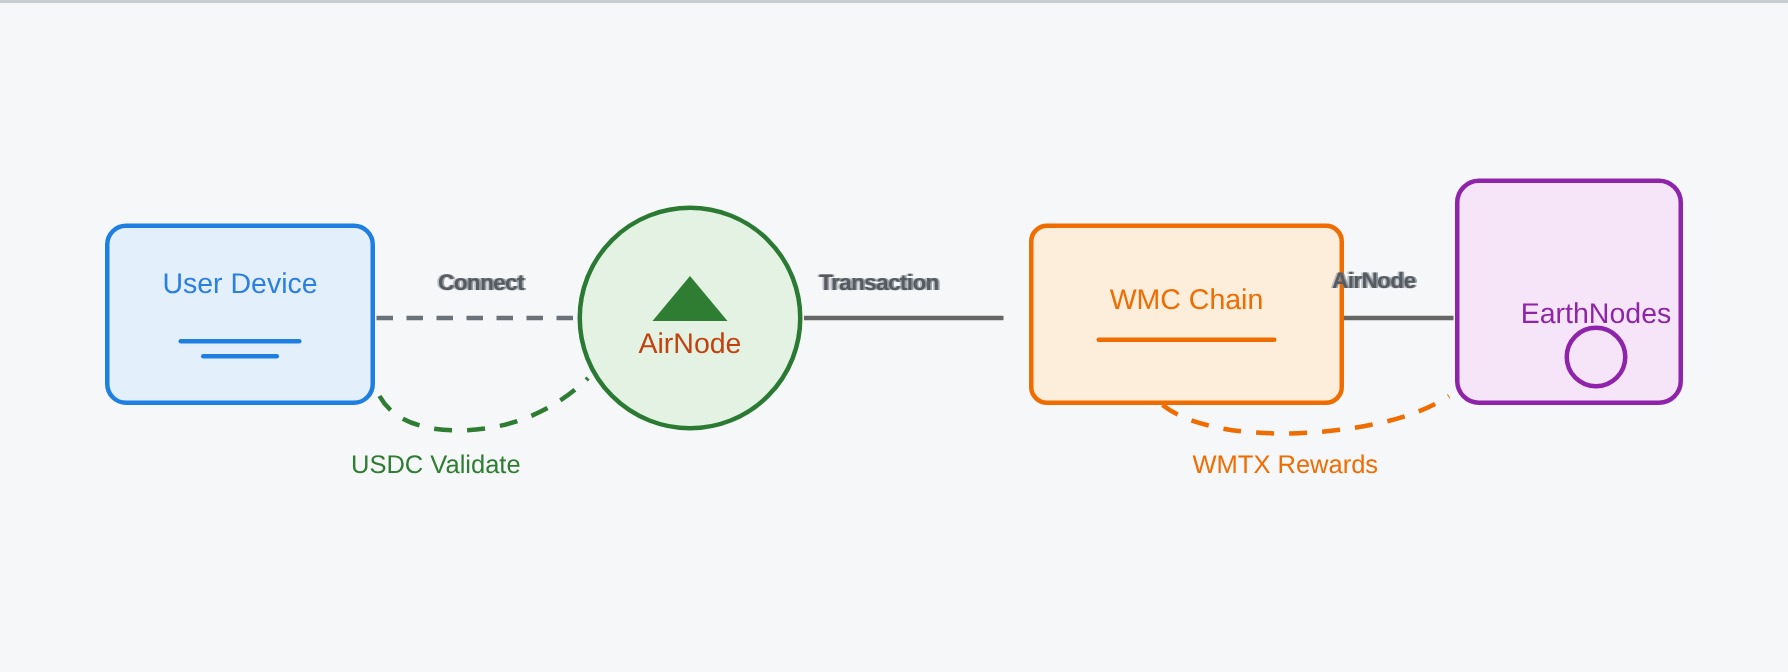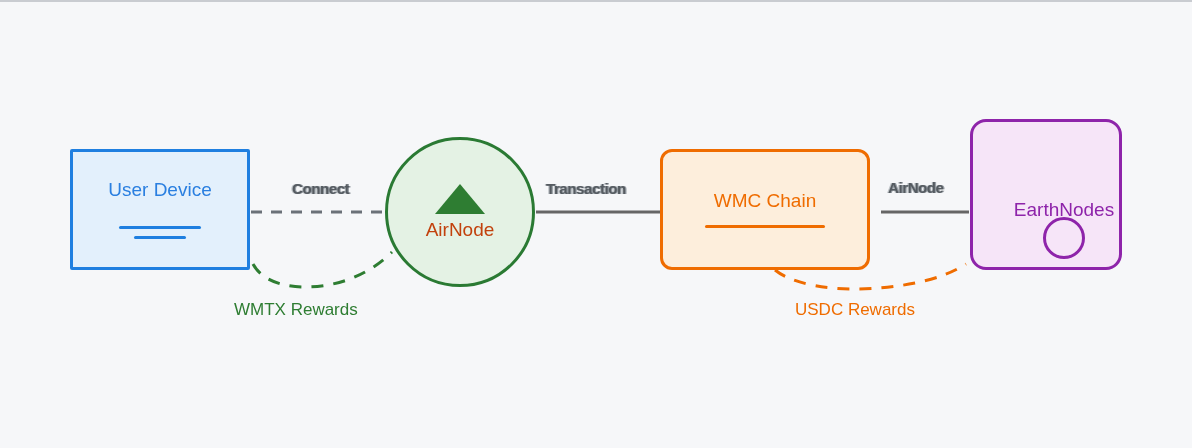--- a/index.html
+++ b/index.html
@@ -42,21 +42,21 @@
     text-align: center;
   }
 
   
   #node-user-device {
     left: 70px;
     top: 147px;
     width: 180px;
     height: 121px;
     border: 3px solid #1f7fe0;
-    border-radius: 2px;
+    border-radius: 14px;
     background: #e3f0fc;
     gap: 13px;
   }
   #node-user-device .node-label { color: #2a7fe0; }
   .device-bars { margin-top: 12px; display:flex; flex-direction:column; align-items:center; gap:7px;}
   .device-bars i { display:block; background:#1f7fe0; height:3px; border-radius:2px; }
   .device-bars i.bar-long  { width: 82px; }
   .device-bars i.bar-short { width: 52px; }
 
   
@@ -73,21 +73,21 @@
   .tri-icon {
     width: 0; height: 0;
     border-left: 25px solid transparent;
     border-right: 25px solid transparent;
     border-bottom: 30px solid #2e7d32;
     margin-bottom: 6px;
   }
 
   
   #node-wmc-chain {
-    left: 660px;
+    left: 686px;
     top: 147px;
     width: 210px;
     height: 121px;
     border: 3px solid #ef6c00;
     border-radius: 12px;
     background: #fdeedc;
   }
   #node-wmc-chain .node-label { color: #ef6c00; }
   .chain-bar {
     margin-top: 14px;
@@ -183,17 +183,17 @@
     <div class="node-label">EarthNodes</div>
     <div class="earth-circle"></div>
   </div>
 
   <div class="edge-label strong" id="label-connect">Connect</div>
 
   <div class="edge-label strong" id="label-transaction">Transaction</div>
 
   <div class="edge-label strong" id="label-validate">AirNode</div>
 
-  <div class="edge-label reward" id="label-usdc-rewards">WMTX Rewards</div>
+  <div class="edge-label reward" id="label-usdc-rewards">USDC Validate</div>
 
-  <div class="edge-label reward" id="label-wmtx-rewards">USDC Rewards</div>
+  <div class="edge-label reward" id="label-wmtx-rewards">WMTX Rewards</div>
 
 </div>
 
 </body></html>

